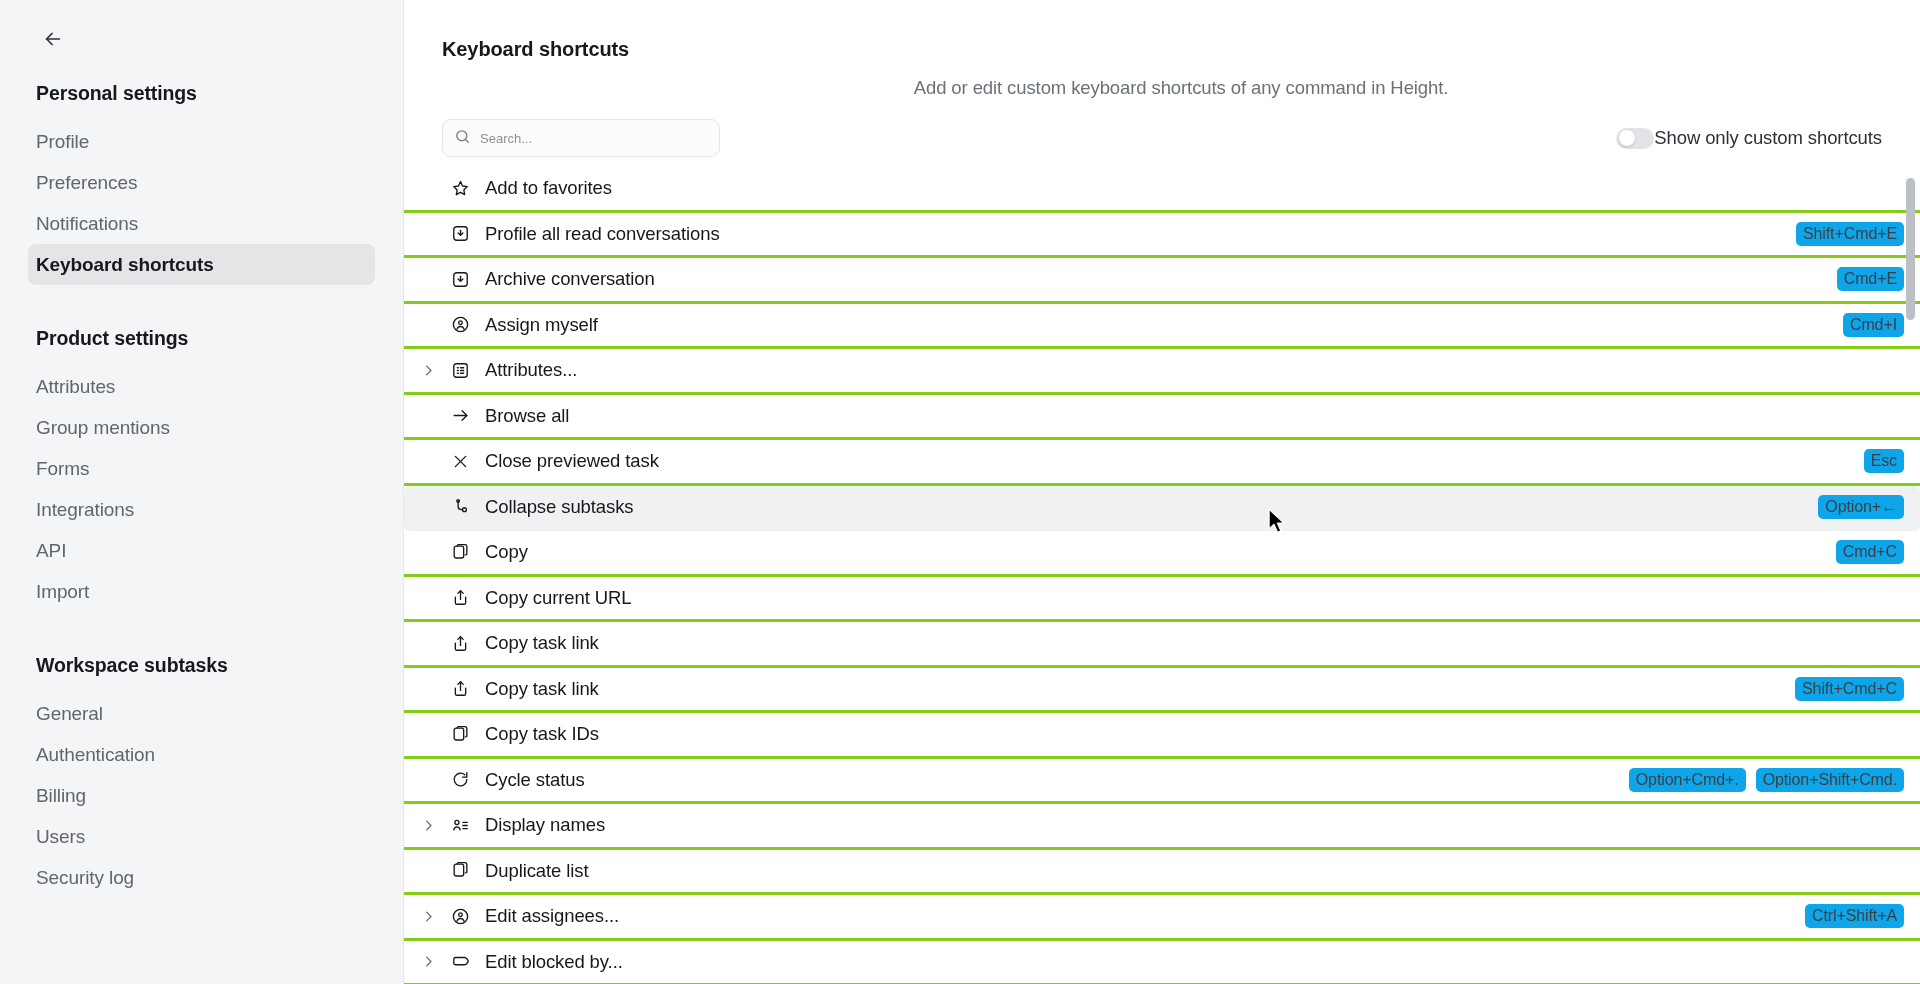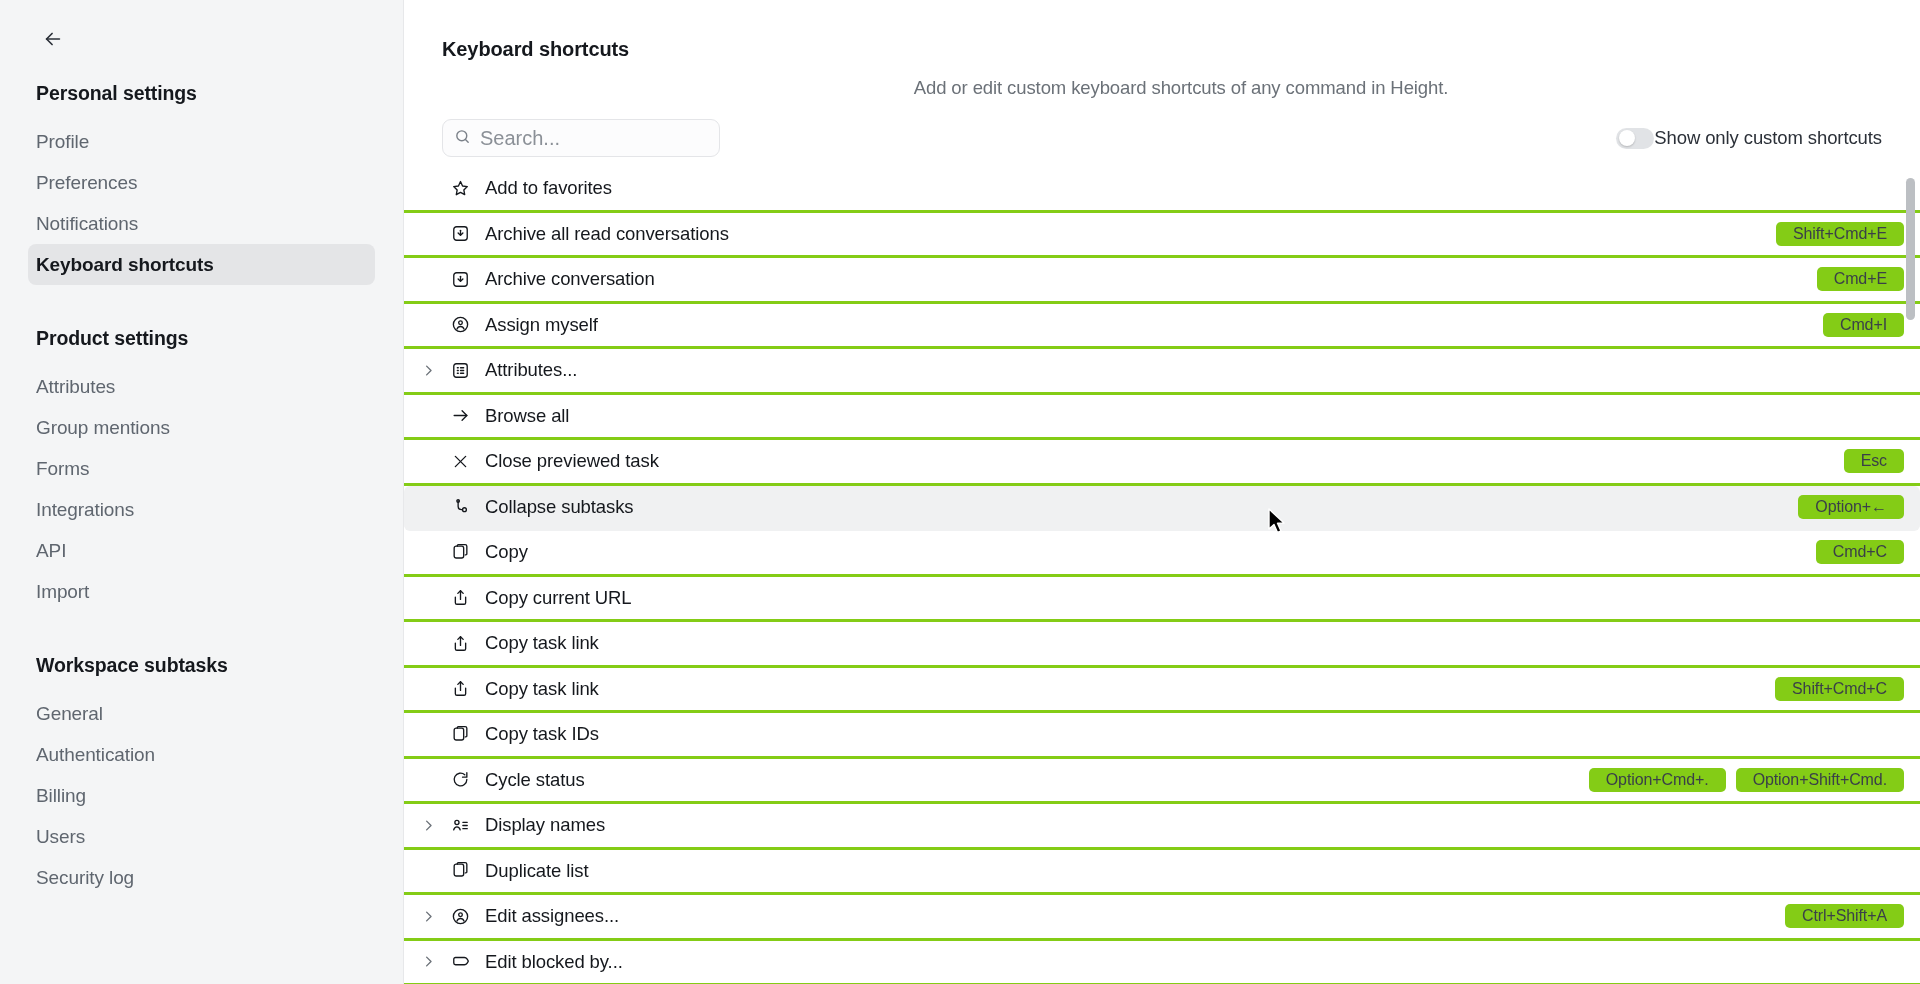--- a/index.html
+++ b/index.html
@@ -89,21 +89,21 @@
     background: #fcfcfd;
     display: flex;
     align-items: center;
     padding: 0 11px;
     gap: 9px;
     cursor: text;
   }
   .search-box input {
     border: none; outline: none; background: transparent;
     font-family: "Liberation Sans", sans-serif;
-    font-size: 20px;
+    font-size: 13px;
     color: #15181d;
     width: 100%;
   }
   .search-box input::placeholder { color: #8b9097; }
 
   .toggle-wrap { display: flex; align-items: center; gap: 0; }
   .toggle {
     width: 38px; height: 21px;
     background: #e1e3e6;
     border-radius: 11px;
@@ -149,23 +149,23 @@
   .row-label {
     font-size: 18.5px;
     color: #15181d;
     margin-left: 12px;
     letter-spacing: -0.1px;
     white-space: nowrap;
   }
   .row-spacer { flex: 1 1 auto; }
   .keys { display: flex; align-items: center; gap: 10px; }
   .key {
-    background: #84cc16;
+    background: #0ea5e9;
     border-radius: 5px;
-    padding: 3px 17px;
+    padding: 3px 7px;
     font-size: 16px;
     color: #3a4048;
     letter-spacing: -0.1px;
     white-space: nowrap;
   }
 
   
   .scrollbar {
     position: absolute;
     right: 5px;
@@ -290,21 +290,21 @@
         </div>
         <div class="row">
           <span class="chev empty"></span>
           <span class="row-icon">
             <svg width="19" height="19" viewBox="0 0 24 24" fill="none" stroke="#15181d" stroke-width="1.7" stroke-linecap="round" stroke-linejoin="round">
               <rect x="3.5" y="3.5" width="17" height="17" rx="3.5"></rect>
               <path d="M12 8v6"></path>
               <path d="M9 11.3l3 3 3-3"></path>
             </svg>
           </span>
-          <span class="row-label">Archive all read conversations</span>
+          <span class="row-label">Profile all read conversations</span>
           <span class="row-spacer"></span>
           <span class="keys">
             <span class="key">Shift+Cmd+E</span>
           </span>
         </div>
         <div class="row">
           <span class="chev empty"></span>
           <span class="row-icon">
             <svg width="19" height="19" viewBox="0 0 24 24" fill="none" stroke="#15181d" stroke-width="1.7" stroke-linecap="round" stroke-linejoin="round">
               <rect x="3.5" y="3.5" width="17" height="17" rx="3.5"></rect>

